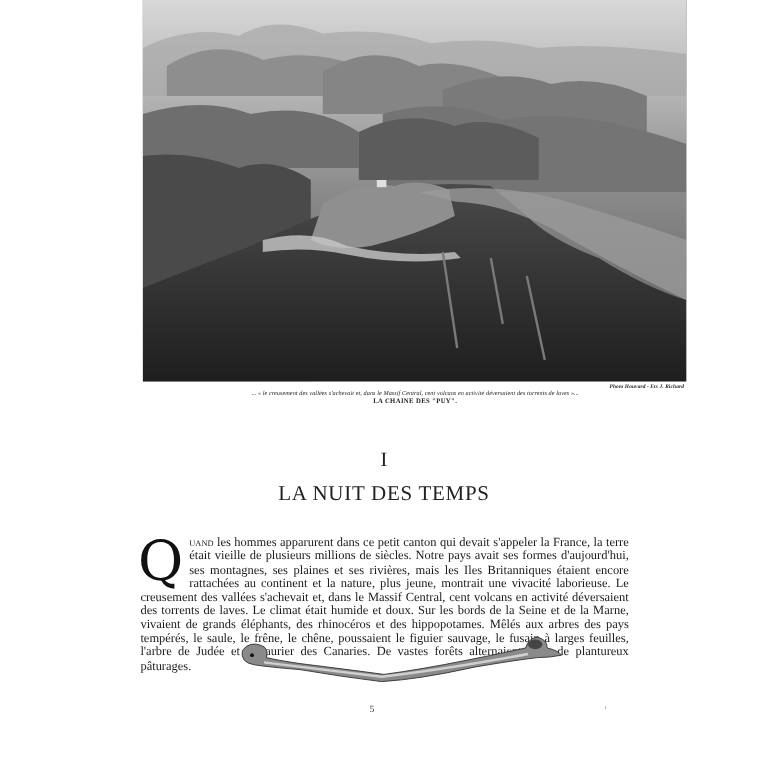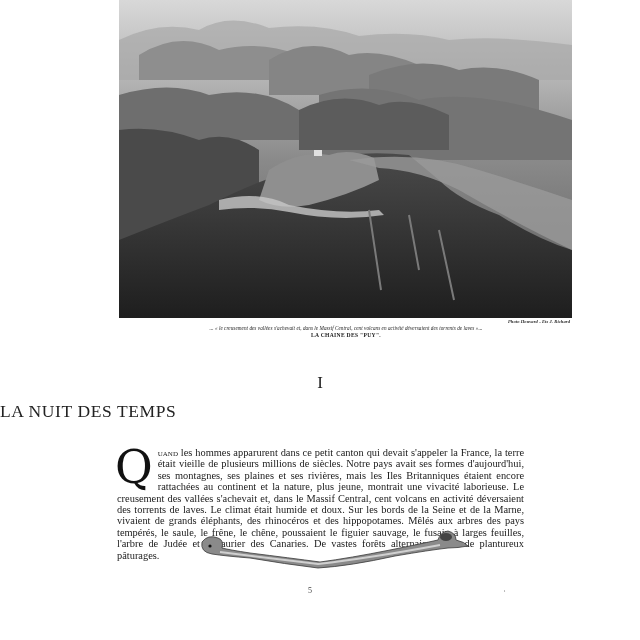--- a/index.html
+++ b/index.html
@@ -22,21 +22,21 @@
   }
   .caption-title {
     position:absolute; left:120px; top:332px; width:452px; text-align:center;
     font-size:5.6px; font-weight:bold; color:#222; letter-spacing:0.3px;
   }
   .chapter-num {
     position:absolute; left:0; top:373px; width:640px; text-align:center;
     font-size:17px; color:#222;
   }
   .chapter-title {
-    position:absolute; left:0; top:401px; width:640px; text-align:left;
+    position:absolute; left:0; top:401px; width:640px; text-align:center;
     font-size:17.5px; letter-spacing:0.6px; color:#222;
   }
   .body-text {
     position:absolute; left:117px; top:447px; width:407px;
     font-size:10.4px; line-height:11.4px; text-align:justify; color:#1a1a1a;
   }
   .dropcap {
     float:left; font-size:46px; line-height:38px; margin:1px 5px -2px -2px; color:#111;
     font-family:"DejaVu Serif","Liberation Serif",serif;
   }

